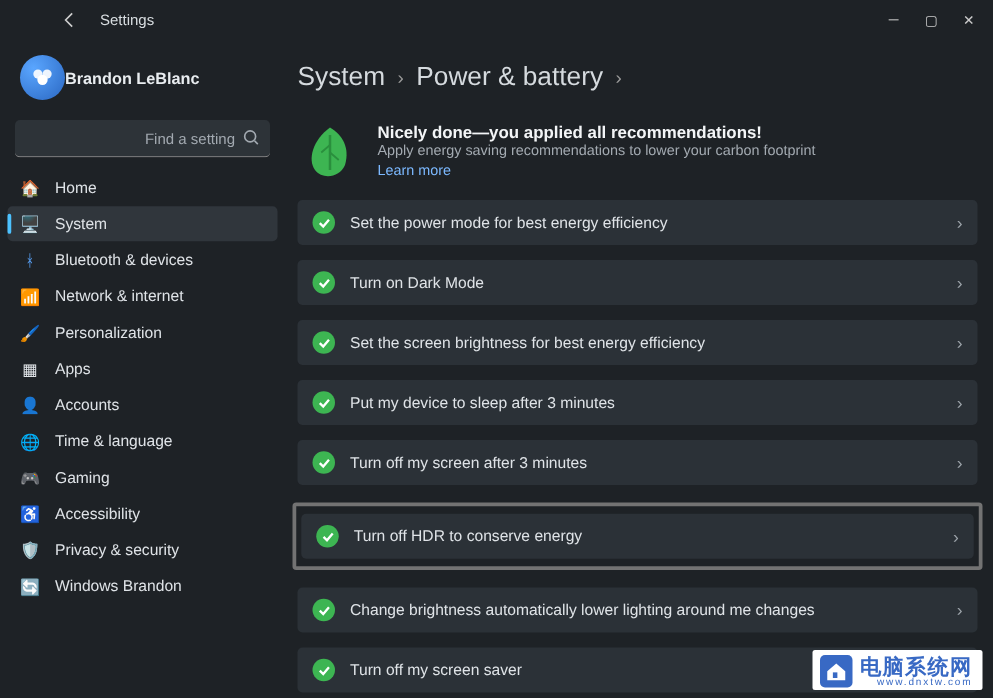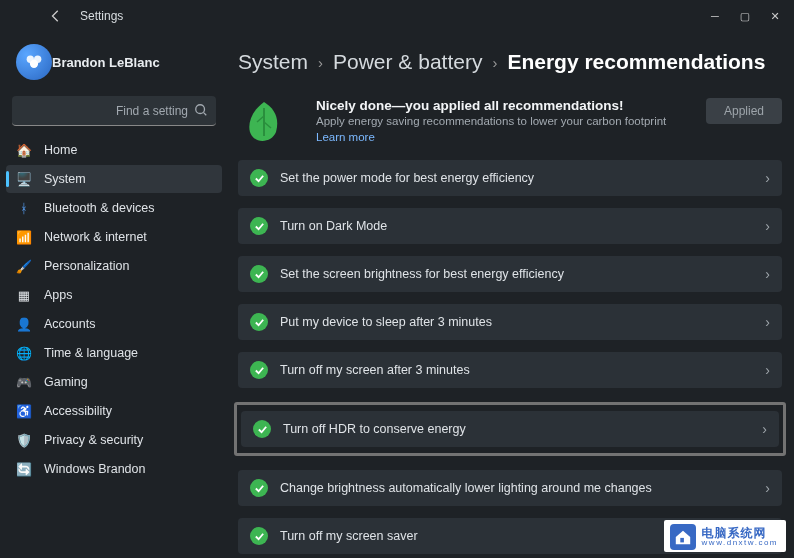--- a/index.html
+++ b/index.html
@@ -30,40 +30,40 @@
     .nav li.active { background: #30363c; }
     .nav li.active::before { content: ""; position: absolute; left: 0; top: 6px; bottom: 6px; width: 3px; background: #4cc2ff; border-radius: 2px; }
     .nav-ic { width: 16px; height: 16px; display: flex; align-items: center; justify-content: center; font-size: 13px; }
 
     .main { flex: 1; padding: 18px 12px 0 10px; overflow-y: hidden; }
     .breadcrumb { display: flex; align-items: center; gap: 10px; font-size: 21px; margin-bottom: 20px; }
     .crumb-link { color: #d5dade; font-weight: 400; }
     .crumb-sep { color: #999; font-size: 15px; }
     .crumb-cur { font-weight: 600; color: #fff; }
 
-    .hero { display: flex; align-items: flex-start; gap: 28px; padding: 4px 0 14px 2px; }
+    .hero { display: flex; align-items: flex-start; gap: 14px; padding: 4px 0 14px 2px; }
     .leaf-ic { width: 48px; height: 48px; flex-shrink: 0; }
     .hero-text { flex: 1; }
     .hero-title { font-size: 13.5px; font-weight: 600; color: #f3f5f7; margin-bottom: 2px; }
     .hero-sub { font-size: 11.5px; color: #a3aab1; }
     .hero-link { font-size: 11.5px; color: #7cb9ff; margin-top: 4px; display: inline-block; cursor: pointer; }
     .applied-btn { background: #3a4046; color: #9da4aa; border: none; border-radius: 4px; padding: 6px 18px; font-size: 12px; cursor: default; }
 
     .rec-list { display: flex; flex-direction: column; gap: 12px; }
     .rec-item { background: #2b3137; border-radius: 4px; display: flex; align-items: center; padding: 9px 12px; cursor: pointer; }
     .rec-check { width: 18px; height: 18px; border-radius: 50%; background: #3db552; display: flex; align-items: center; justify-content: center; flex-shrink: 0; margin-right: 12px; }
     .rec-check svg { width: 11px; height: 11px; }
     .rec-label { flex: 1; font-size: 12.5px; color: #dfe3e7; }
     .rec-chev { color: #9da4aa; font-size: 14px; }
     .highlight { border: 3px solid #737373; border-radius: 3px; padding: 6px 4px; margin: 2px -4px; }
 
     .watermark { position: absolute; right: 8px; bottom: 6px; display: flex; align-items: center; gap: 6px; background: #fff; padding: 4px 8px 2px 6px; border-radius: 2px; }
     .wm-logo { width: 26px; height: 26px; background: #3869c4; border-radius: 4px; display:flex;align-items:center;justify-content:center;}
     .wm-text { display:flex; flex-direction:column; line-height:1; }
-    .wm-cn { font-size: 12px; font-weight: 700; color: #3869c4; letter-spacing: 1px; }
+    .wm-cn { font-size: 17px; font-weight: 700; color: #3869c4; letter-spacing: 1px; }
     .wm-url { font-size: 8px; color: #3869c4; letter-spacing: 1.5px; text-align: right; }
   </style>
 </head>
 <body>
 
 <div class="title-bar">
   <div class="title-bar-left">
     <div class="back-arrow">
       <svg width="14" height="14" viewBox="0 0 16 16">
           <path d="M10 2 L4 8 L10 14" stroke="#ccc" stroke-width="1.5" fill="none"></path>
@@ -150,37 +150,35 @@
         </li>
     </ul>
   </aside>
 
   <main class="main">
     <div class="breadcrumb">
       <span class="crumb-link">System</span>
       <span class="crumb-sep">›</span>
       <span class="crumb-link">Power &amp; battery</span>
       <span class="crumb-sep">›</span>
-      <span class="crumb-cur">Energy recommendations</span>
     </div>
 
     <div class="hero">
       <div class="leaf-ic">
         <svg viewBox="0 0 48 48">
             <path d="M24 4 C34 10 40 20 36 34 C32 44 18 46 12 38 C6 30 10 14 24 4 Z" fill="#3db552"></path>
             <path d="M24 10 L24 38" stroke="#2a8f3d" stroke-width="2"></path>
             <path d="M24 18 L17 24 M24 24 L31 30" stroke="#2a8f3d" stroke-width="1.5" fill="none"></path>
           </svg>
       </div>
       <div class="hero-text">
         <div class="hero-title">Nicely done—you applied all recommendations!</div>
         <div class="hero-sub">Apply energy saving recommendations to lower your carbon footprint</div>
         <span class="hero-link">Learn more</span>
       </div>
-      <button class="applied-btn">Applied</button>
     </div>
 
     <div class="rec-list" id="rec-list">
         <div class="rec-item">
     <div class="rec-check">
       <svg viewBox="0 0 12 12">
               <path d="M2 6 L5 9 L10 3" stroke="#fff" stroke-width="2" fill="none"></path>
             </svg>
     </div>
     <span class="rec-label">Set the power mode for best energy efficiency</span>

